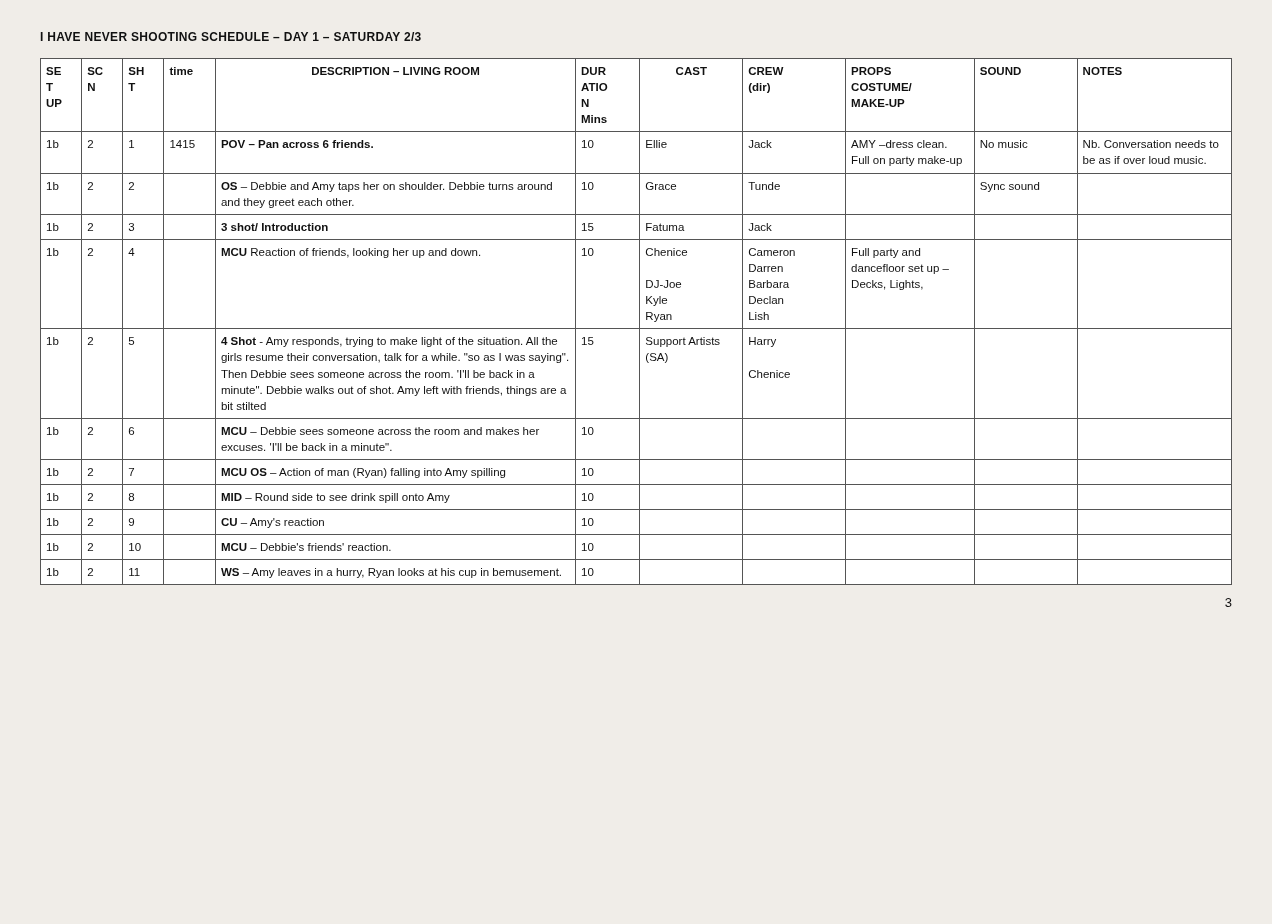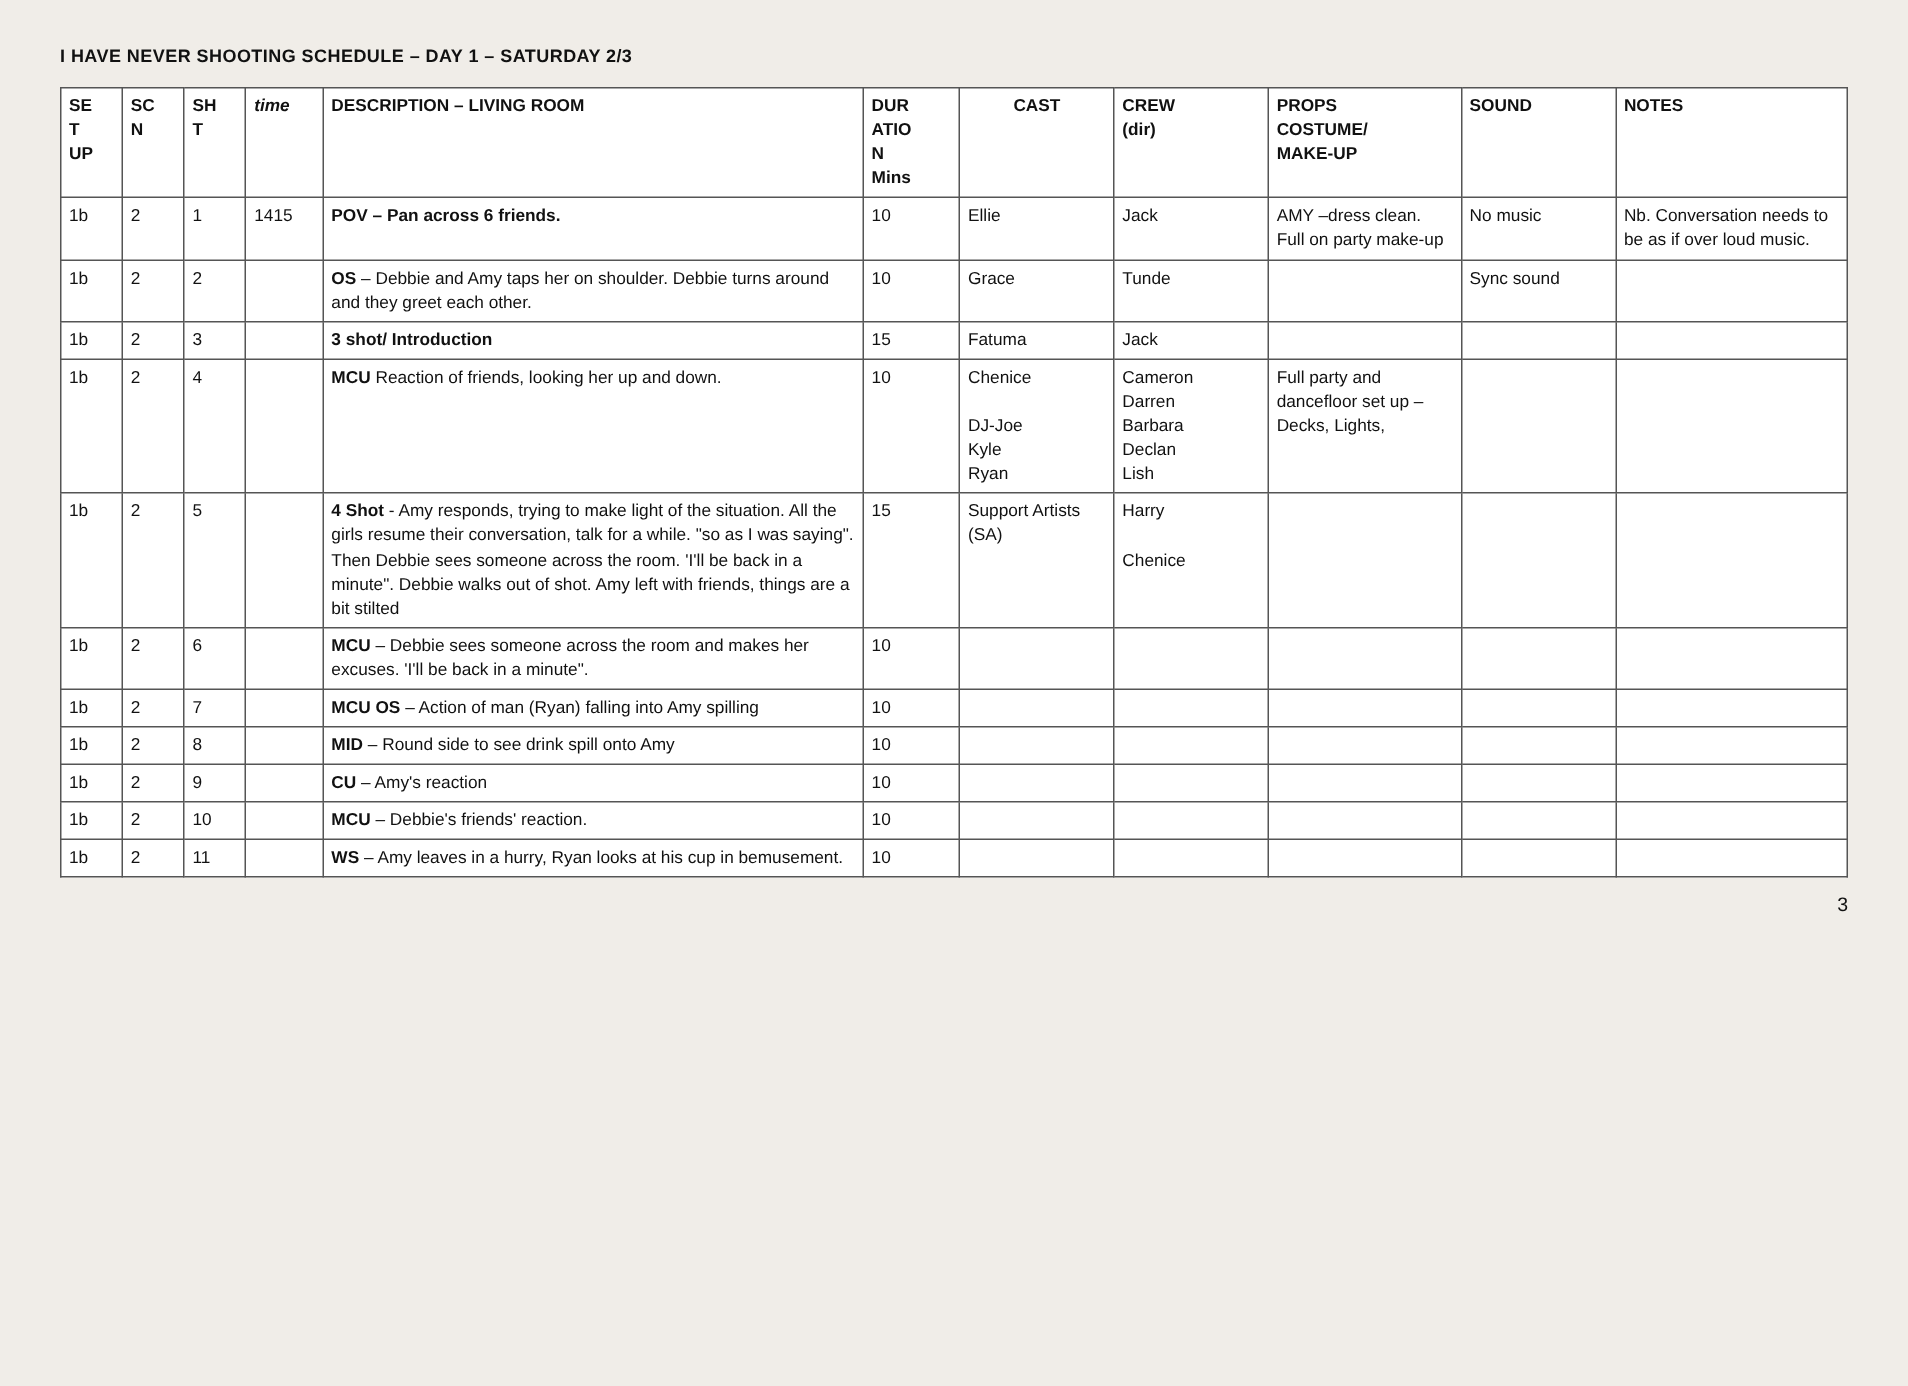--- a/index.html
+++ b/index.html
@@ -35,22 +35,22 @@
     }
     .header-row th {
       vertical-align: top;
     }
     .page-num {
       text-align: right;
       margin-top: 10px;
       font-size: 13px;
     }
     .narrow { width: 32px; }
-    .time-col { width: 40px; font-style: italic; }
-    .desc-col { width: 280px; }
+    .time-col { width: 40px; }
+    .desc-col { width: 280px; text-align: center; }
     .dur-col { width: 50px; }
     .cast-col { width: 80px; text-align: center; }
     .crew-col { width: 80px; }
     .props-col { width: 100px; }
     .sound-col { width: 80px; }
     .notes-col { width: 120px; }
   </style>
 </head>
 <body>
 

